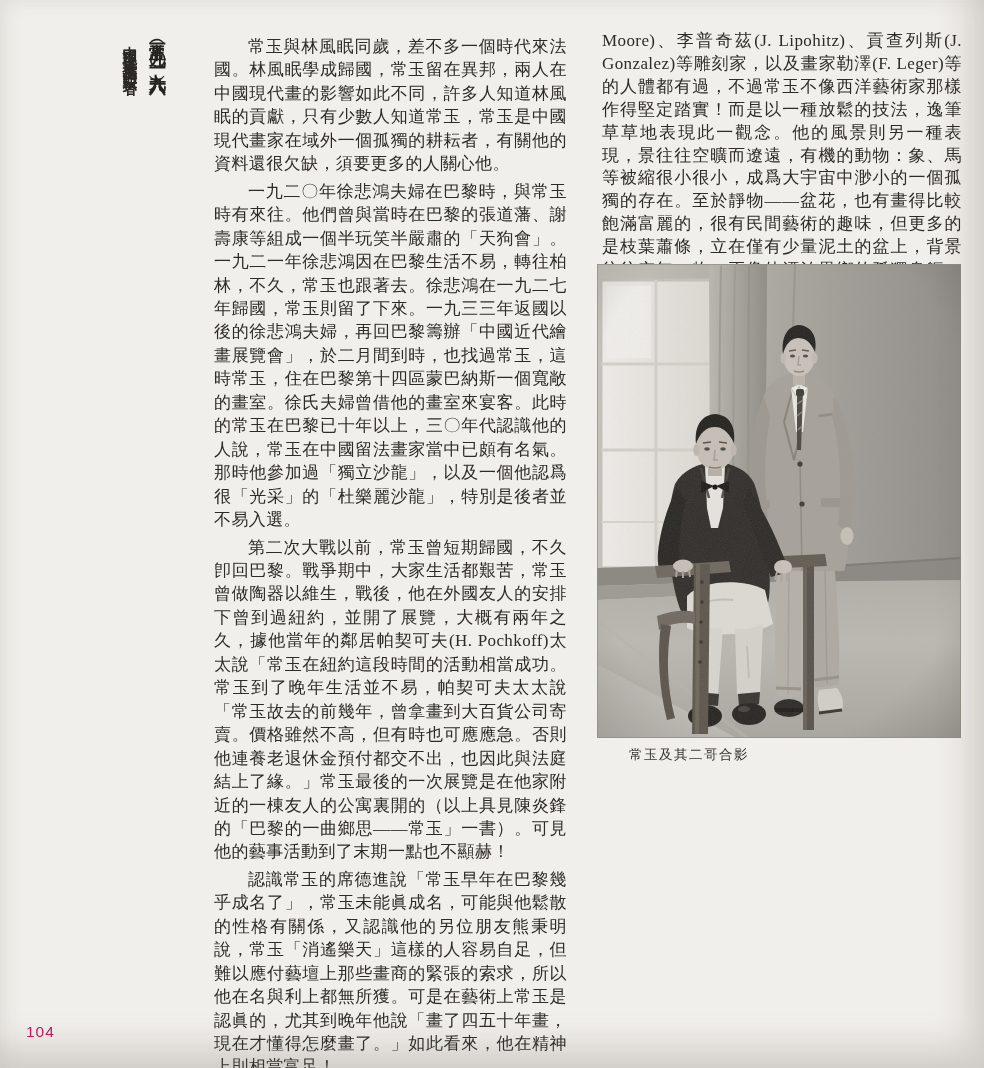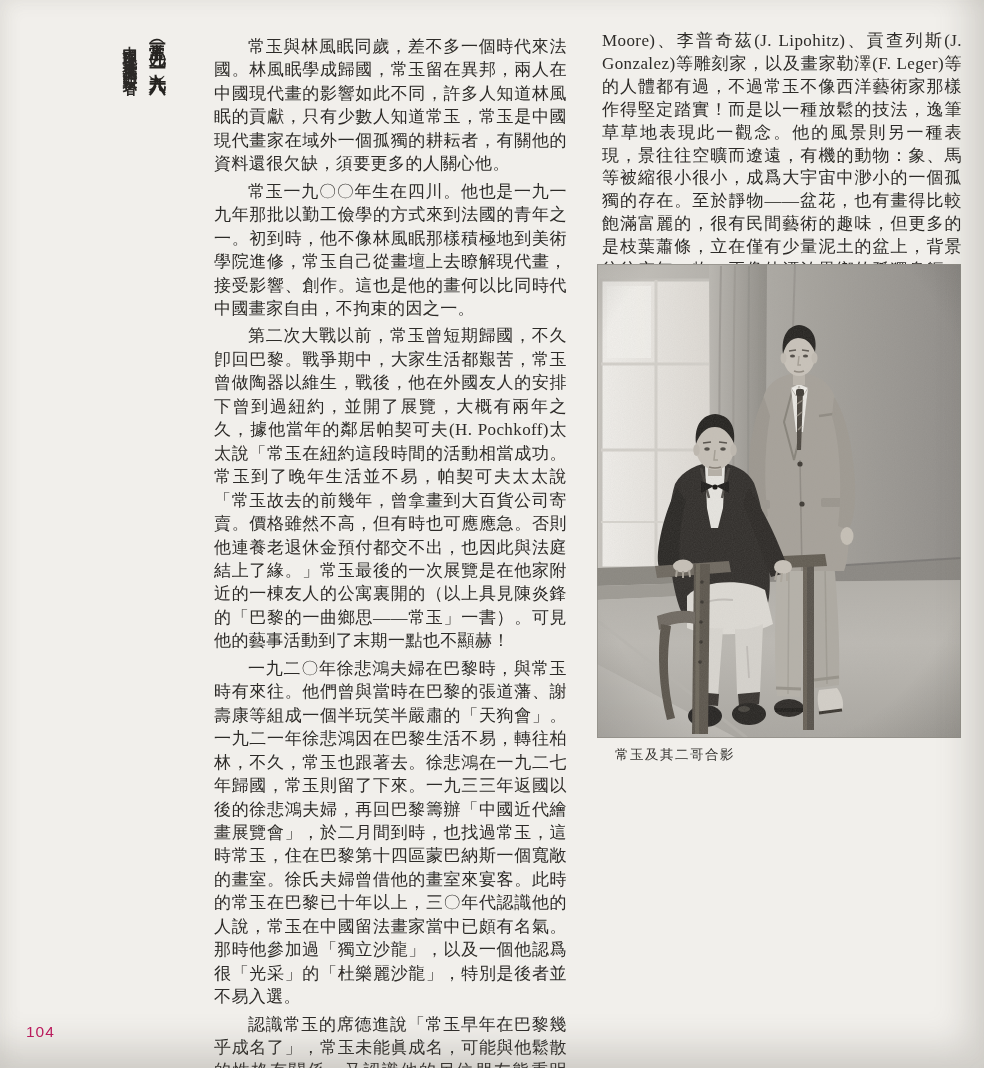--- a/index.html
+++ b/index.html
@@ -47,42 +47,41 @@
     text-align: justify;
     text-indent: 2em;
   }
   .col-right p { text-indent: 0; line-height: 22.9px; }
   .photo-figure {
     position: absolute; left: 597px; top: 264px;
     width: 364px; height: 474px; margin: 0;
   }
   .photo-figure svg { display: block; width: 364px; height: 474px; }
   .photo-caption {
-    position: absolute; left: 615px; top: 746px;
+    position: absolute; left: 629px; top: 746px;
     font-size: 13.5px; letter-spacing: 1.5px; color: #35332f;
   }
   .page-num {
     position: absolute; left: 26px; top: 1023px;
     font-size: 15.5px; letter-spacing: 1px; color: #be185d;
     font-family: "Liberation Sans", "DejaVu Sans", sans-serif;
   }
 </style>
 </head>
 <body>
 
 <div class="page">
 
   <div class="title-v">常玉（一九〇〇～一九六六）</div>
   <div class="subtitle-v">中國現代畫孤獨的耕耘者</div>
 
   <div class="col-left">
     <p>常玉與林風眠同歲，差不多一個時代來法國。林風眠學成歸國，常玉留在異邦，兩人在中國現代畫的影響如此不同，許多人知道林風眠的貢獻，只有少數人知道常玉，常玉是中國現代畫家在域外一個孤獨的耕耘者，有關他的資料還很欠缺，須要更多的人關心他。</p>
-    <p>常玉一九〇〇年生在四川。他也是一九一九年那批以勤工儉學的方式來到法國的青年之一。初到時，他不像林風眠那樣積極地到美術學院進修，常玉自己從畫壇上去瞭解現代畫，接受影響、創作。這也是他的畫何以比同時代中國畫家自由，不拘束的因之一。</p>
+    <p>一九二〇年徐悲鴻夫婦在巴黎時，與常玉時有來往。他們曾與當時在巴黎的張道藩、謝壽康等組成一個半玩笑半嚴肅的「天狗會」。一九二一年徐悲鴻因在巴黎生活不易，轉往柏林，不久，常玉也跟著去。徐悲鴻在一九二七年歸國，常玉則留了下來。一九三三年返國以後的徐悲鴻夫婦，再回巴黎籌辦「中國近代繪畫展覽會」，於二月間到時，也找過常玉，這時常玉，住在巴黎第十四區蒙巴納斯一個寬敞的畫室。徐氏夫婦曾借他的畫室來宴客。此時的常玉在巴黎已十年以上，三〇年代認識他的人說，常玉在中國留法畫家當中已頗有名氣。那時他參加過「獨立沙龍」，以及一個他認爲很「光采」的「杜樂麗沙龍」，特別是後者並不易入選。</p>
     <p>第二次大戰以前，常玉曾短期歸國，不久卽回巴黎。戰爭期中，大家生活都艱苦，常玉曾做陶器以維生，戰後，他在外國友人的安排下曾到過紐約，並開了展覽，大概有兩年之久，據他當年的鄰居帕契可夫(H. Pochkoff)太太說「常玉在紐約這段時間的活動相當成功。常玉到了晚年生活並不易，帕契可夫太太說「常玉故去的前幾年，曾拿畫到大百貨公司寄賣。價格雖然不高，但有時也可應應急。否則他連養老退休金預付都交不出，也因此與法庭結上了緣。」常玉最後的一次展覽是在他家附近的一棟友人的公寓裏開的（以上具見陳炎鋒的「巴黎的一曲鄉思——常玉」一書）。可見他的藝事活動到了末期一點也不顯赫！</p>
-    <p>一九二〇年徐悲鴻夫婦在巴黎時，與常玉時有來往。他們曾與當時在巴黎的張道藩、謝壽康等組成一個半玩笑半嚴肅的「天狗會」。一九二一年徐悲鴻因在巴黎生活不易，轉往柏林，不久，常玉也跟著去。徐悲鴻在一九二七年歸國，常玉則留了下來。一九三三年返國以後的徐悲鴻夫婦，再回巴黎籌辦「中國近代繪畫展覽會」，於二月間到時，也找過常玉，這時常玉，住在巴黎第十四區蒙巴納斯一個寬敞的畫室。徐氏夫婦曾借他的畫室來宴客。此時的常玉在巴黎已十年以上，三〇年代認識他的人說，常玉在中國留法畫家當中已頗有名氣。那時他參加過「獨立沙龍」，以及一個他認爲很「光采」的「杜樂麗沙龍」，特別是後者並不易入選。</p>
     <p>認識常玉的席德進說「常玉早年在巴黎幾乎成名了」，常玉未能眞成名，可能與他鬆散的性格有關係，又認識他的另位朋友熊秉明說，常玉「消遙樂天」這樣的人容易自足，但難以應付藝壇上那些畫商的緊張的索求，所以他在名與利上都無所獲。可是在藝術上常玉是認眞的，尤其到晚年他說「畫了四五十年畫，現在才懂得怎麼畫了。」如此看來，他在精神上則相當富足！</p>
 
   </div>
 
   <div class="col-right">
     <p>Moore)、李普奇茲(J. Lipohitz)、貢查列斯(J. Gonzalez)等雕刻家，以及畫家勒澤(F. Leger)等的人體都有過，不過常玉不像西洋藝術家那樣作得堅定踏實！而是以一種放鬆的技法，逸筆草草地表現此一觀念。他的風景則另一種表現，景往往空曠而遼遠，有機的動物：象、馬等被縮很小很小，成爲大宇宙中渺小的一個孤獨的存在。至於靜物——盆花，也有畫得比較飽滿富麗的，很有民間藝術的趣味，但更多的是枝葉蕭條，立在僅有少量泥土的盆上，背景往往空無一物，正像他漂泊異鄉的孤獨身軀，找不到廣厚故地的滋養。</p>
   </div>
 
   <figure class="photo-figure">
     <svg viewBox="0 0 364 474" xmlns="http://www.w3.org/2000/svg">

